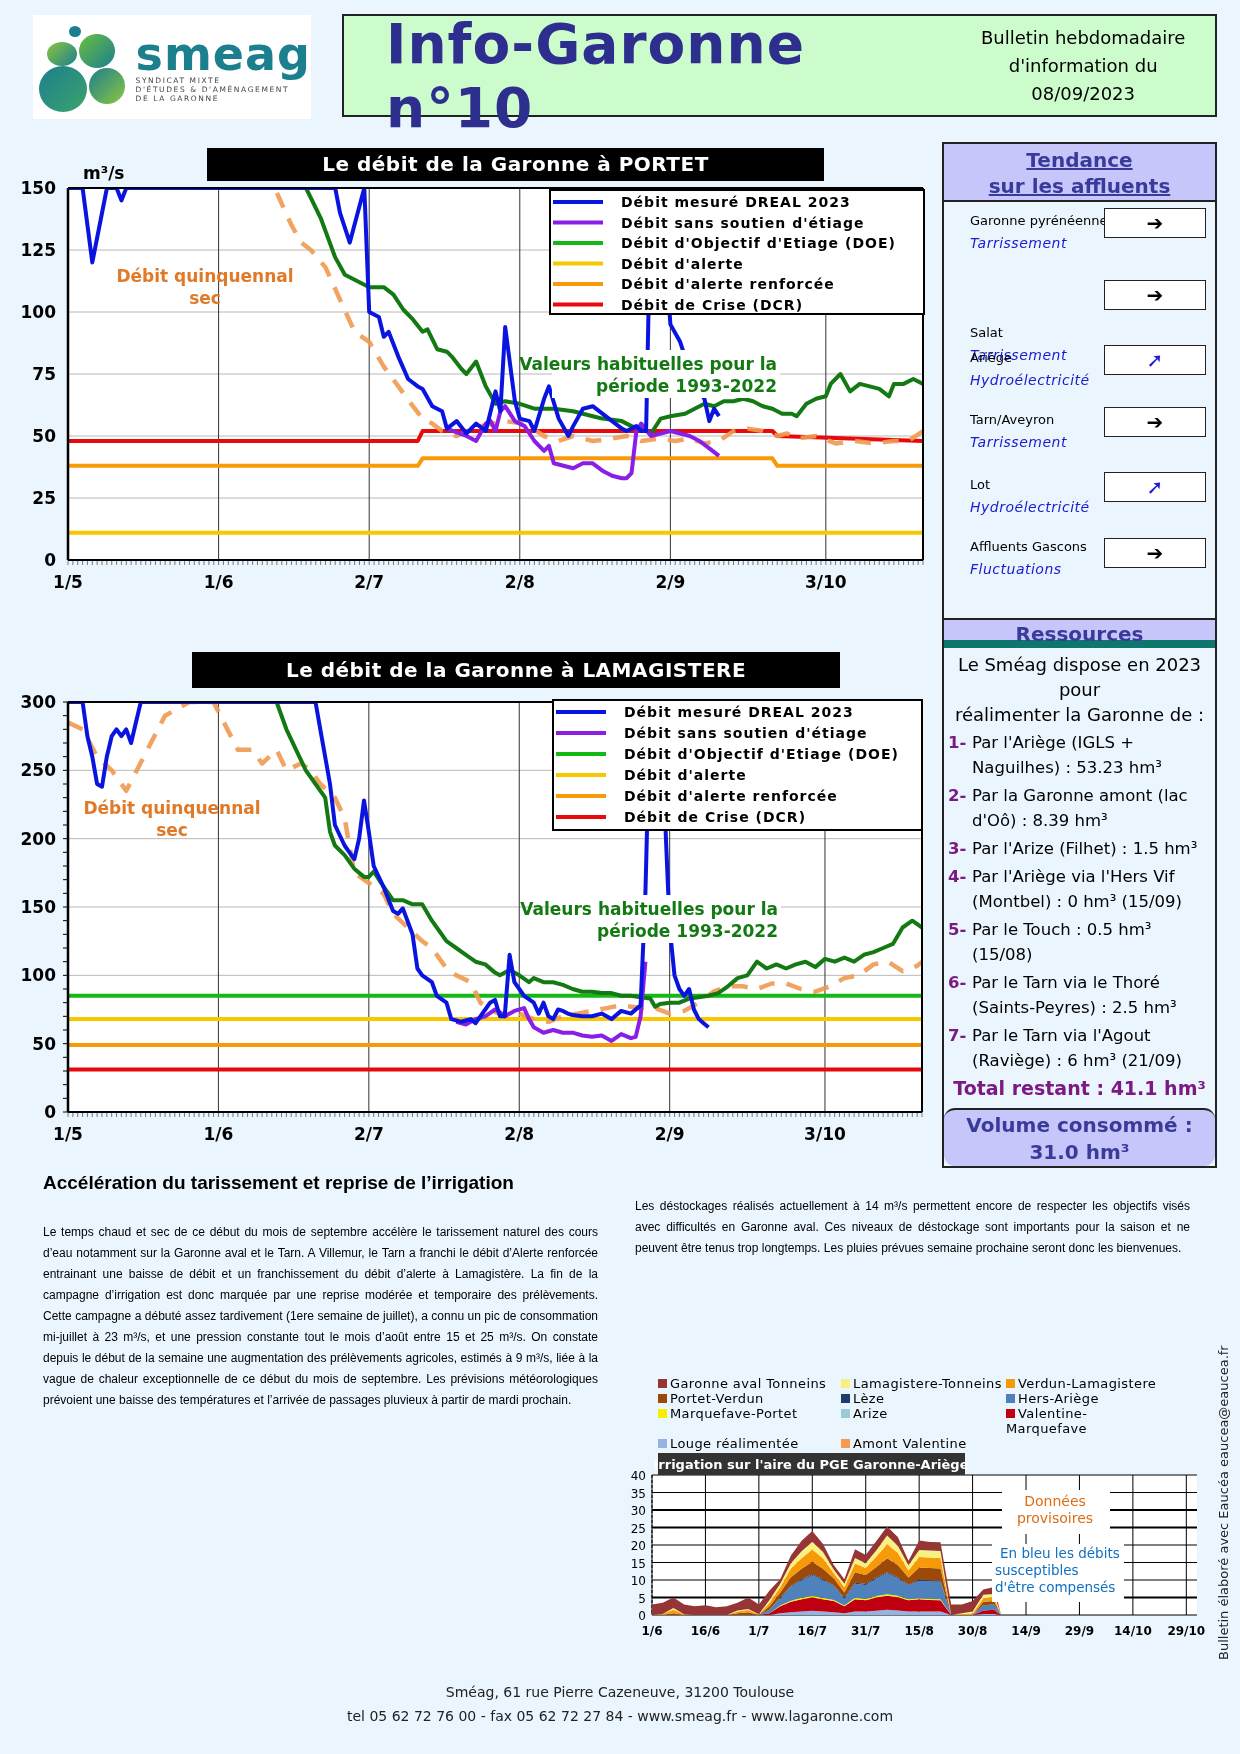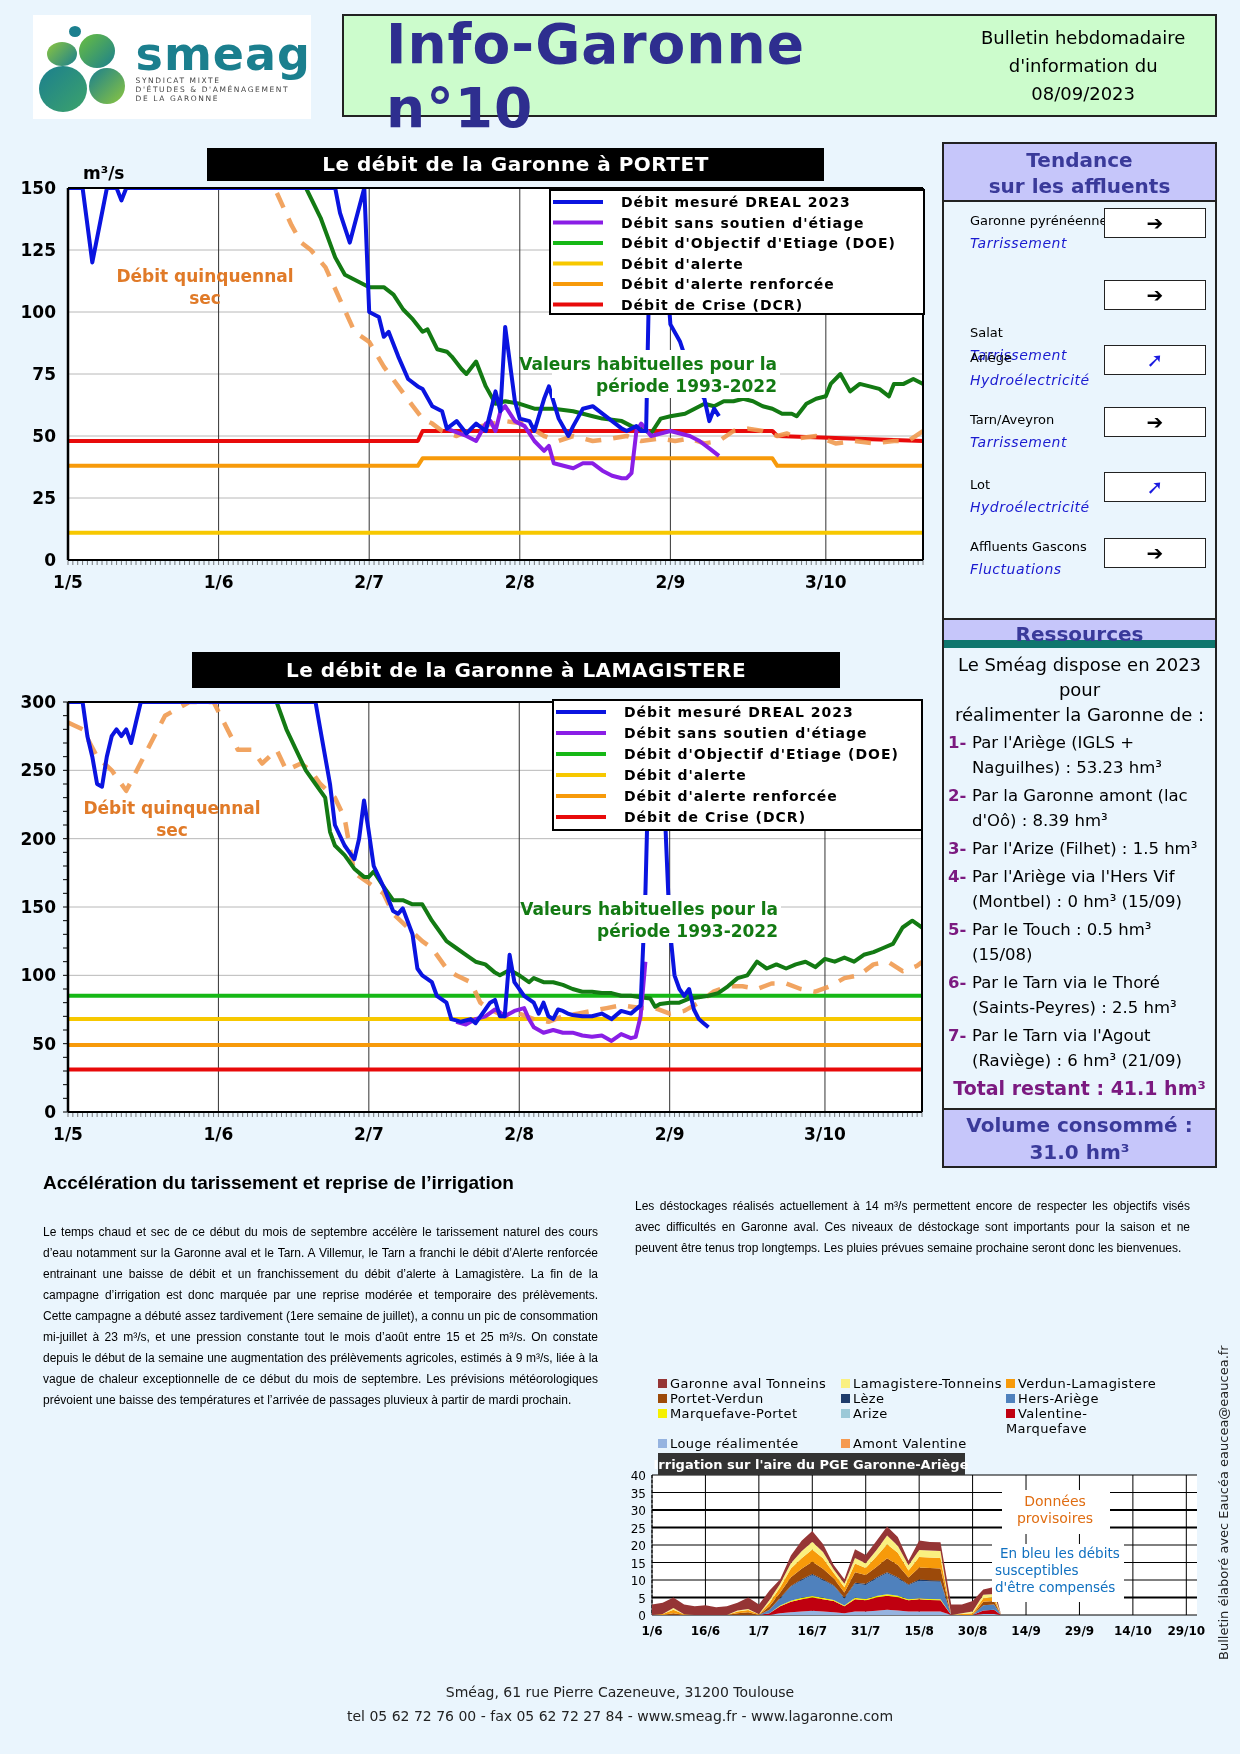--- a/index.html
+++ b/index.html
@@ -579,21 +579,21 @@
     <text x="624" y="69" font-size="14" font-weight="bold" letter-spacing="1">Débit d'Objectif d'Etiage (DOE)</text>
     <line x1="556" x2="606" y1="85" y2="85" stroke="#f7c800" stroke-width="4"></line>
     <text x="624" y="90" font-size="14" font-weight="bold" letter-spacing="1">Débit d'alerte</text>
     <line x1="556" x2="606" y1="106" y2="106" stroke="#f79a0a" stroke-width="4"></line>
     <text x="624" y="111" font-size="14" font-weight="bold" letter-spacing="1">Débit d'alerte renforcée</text>
     <line x1="556" x2="606" y1="127" y2="127" stroke="#e80a0a" stroke-width="4"></line>
     <text x="624" y="132" font-size="14" font-weight="bold" letter-spacing="1">Débit de Crise (DCR)</text>
   </svg>
 
 <div id="panel" class="abs">
-  <div class="panel-head" style="height:58px;font-size:20px;line-height:26px;padding-top:3px;border-bottom:2px solid #222;">
+  <div class="panel-head" style="height:58px;font-size:20px;line-height:26px;padding-top:3px;border-bottom:2px solid #222;text-decoration:underline;">
     <div>Tendance</div>
     <div>sur les affluents</div>
   </div>
   <div style="position:relative;height:560px;" id="tribs">
       <div class="trib" style="top: 8px;">
         <div class="name" style="width: 140px;">Garonne pyrénéenne</div>
         <div class="state">Tarrissement</div>
         <div class="arrow-box" style="top: -2px;">
           <span style="color: rgb(0, 0, 0);">➔</span>
         </div>
@@ -685,21 +685,21 @@
         <div class="res-item">
           <span class="num">7-</span>
           <div>
             <div>Par le Tarn via l'Agout</div>
             <div>(Raviège) : 6 hm³ (21/09)</div>
           </div>
         </div>
       </div>
     <div class="total">Total restant : 41.1 hm³</div>
   </div>
-  <div class="panel-head" style="position:absolute;bottom:0;left:0;right:0;height:58px;border-top:2px solid #222;font-size:20px;line-height:27px;padding-top:2px;">
+  <div class="panel-head" style="position:absolute;bottom:0;left:0;right:0;height:58px;border-top:2px solid #222;font-size:20px;line-height:27px;padding-top:2px;border-radius:11px;">
     <div>Volume consommé :</div>
     <div>31.0 hm³</div>
   </div>
 </div>
 
 <div class="abs article-title" style="left:43px;top:1172px;width:560px;">Accélération du tarissement et reprise de l’irrigation</div>
 <div class="abs para" style="left:43px;top:1222px;width:555px;">Le temps chaud et sec de ce début du mois de septembre accélère le tarissement naturel des cours d’eau notamment sur la Garonne aval et le Tarn. A Villemur, le Tarn a franchi le débit d’Alerte renforcée entrainant une baisse de débit et un franchissement du débit d’alerte à Lamagistère. La fin de la campagne d’irrigation est donc marquée par une reprise modérée et temporaire des prélèvements. Cette campagne a débuté assez tardivement (1ere semaine de juillet), a connu un pic de consommation mi-juillet à 23 m³/s, et une pression constante tout le mois d’août entre 15 et 25 m³/s. On constate depuis le début de la semaine une augmentation des prélèvements agricoles, estimés à 9 m³/s, liée à la vague de chaleur exceptionnelle de ce début du mois de septembre. Les prévisions météorologiques prévoient une baisse des températures et l’arrivée de passages pluvieux à partir de mardi prochain.</div>
 <div class="abs para" style="left:635px;top:1196px;width:555px;">Les déstockages réalisés actuellement à 14 m³/s permettent encore de respecter les objectifs visés avec difficultés en Garonne aval. Ces niveaux de déstockage sont importants pour la saison et ne peuvent être tenus trop longtemps. Les pluies prévues semaine prochaine seront donc les bienvenues.</div>
 
 <div class="abs legend-grid" style="left:658px;top:1376px;" id="irr-legend">

